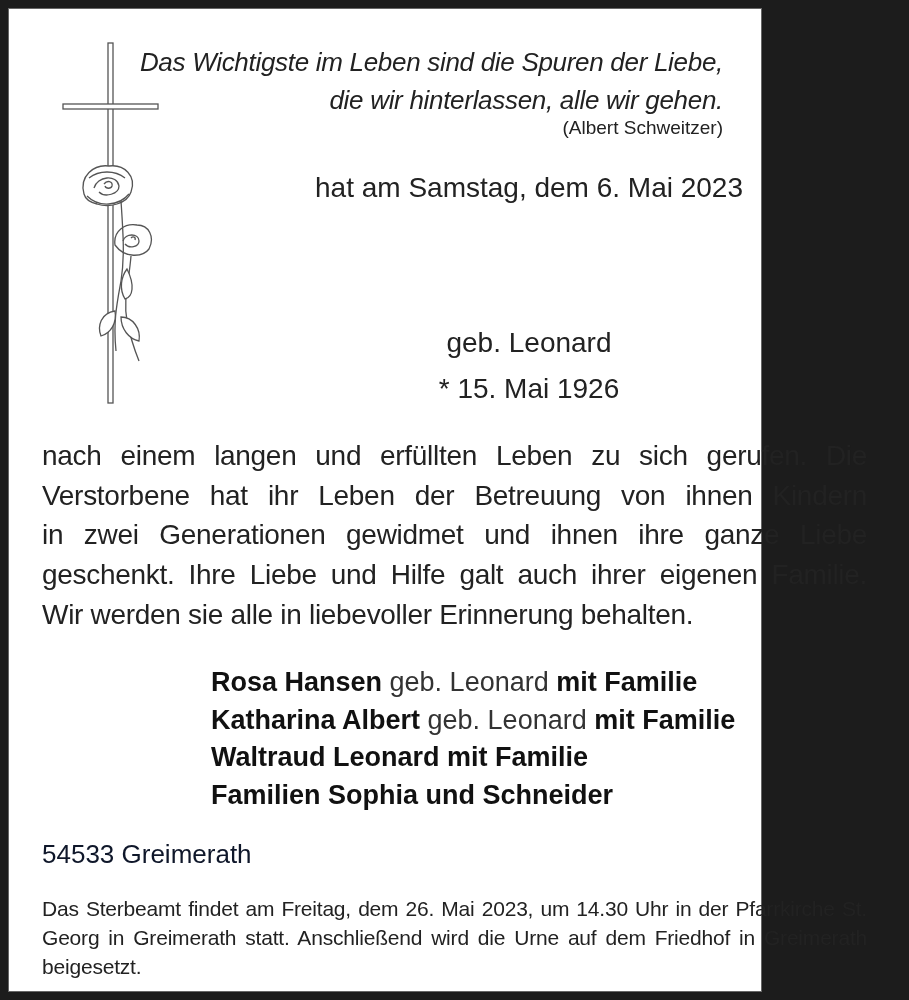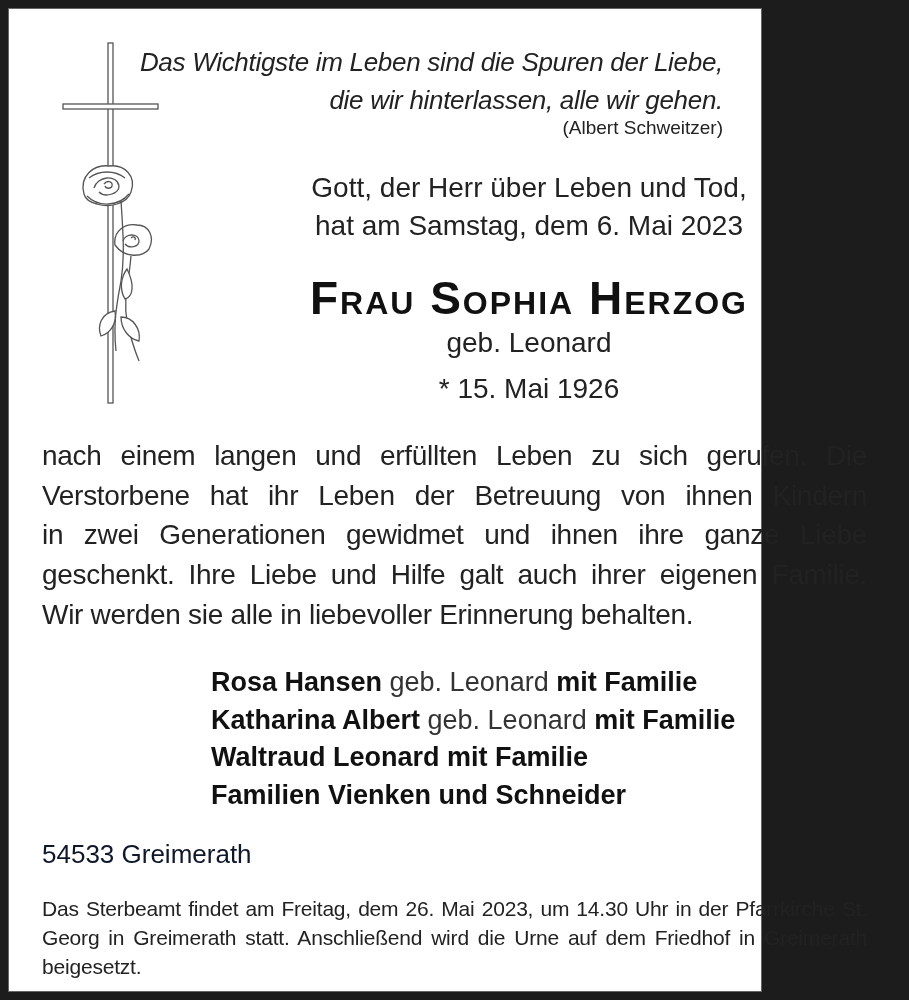--- a/index.html
+++ b/index.html
@@ -61,25 +61,23 @@
     </g>
   </svg>
 
   <div class="abs quote">
     <div>Das Wichtigste im Leben sind die Spuren der Liebe,</div>
     <div>die wir hinterlassen, alle wir gehen.</div>
   </div>
   <div class="abs attrib">(Albert Schweitzer)</div>
 
   <div class="abs center intro">
-    <div>Gott, der Herr über Leben und Tod,</div>
     <div>hat am Samstag, dem 6. Mai 2023</div>
   </div>
 
-  <div class="abs center name">Frau Sophia Herzog</div>
   <div class="abs center maiden">geb. Leonard</div>
   <div class="abs center born">* 15. Mai 1926</div>
 
   <div class="abs body-text">
     <div>nach einem langen und erfüllten Leben zu sich gerufen. Die</div>
     <div>Verstorbene hat ihr Leben der Betreuung von ihnen Kindern</div>
     <div>in zwei Generationen gewidmet und ihnen ihre ganze Liebe</div>
     <div>geschenkt. Ihre Liebe und Hilfe galt auch ihrer eigenen Familie.</div>
   </div>
 
@@ -89,20 +87,20 @@
     <div>
       <b>Rosa Hansen</b><span class="n"> geb. Leonard </span><b>mit Familie</b>
     </div>
     <div>
       <b>Katharina Albert</b><span class="n"> geb. Leonard </span><b>mit Familie</b>
     </div>
     <div>
       <b>Waltraud Leonard mit Familie</b>
     </div>
     <div>
-      <b>Familien Vienken und Schneider</b>
+      <b>Familien Sophia und Schneider</b>
     </div>
   </div>
 
   <div class="abs place">54533 Greimerath</div>
 
   <div class="abs service">Das Sterbeamt findet am Freitag, dem 26. Mai 2023, um 14.30 Uhr in der Pfarrkirche St. Georg in Greimerath statt. Anschließend wird die Urne auf dem Friedhof in Greimerath beigesetzt.</div>
 </div>
 
 </body></html>

